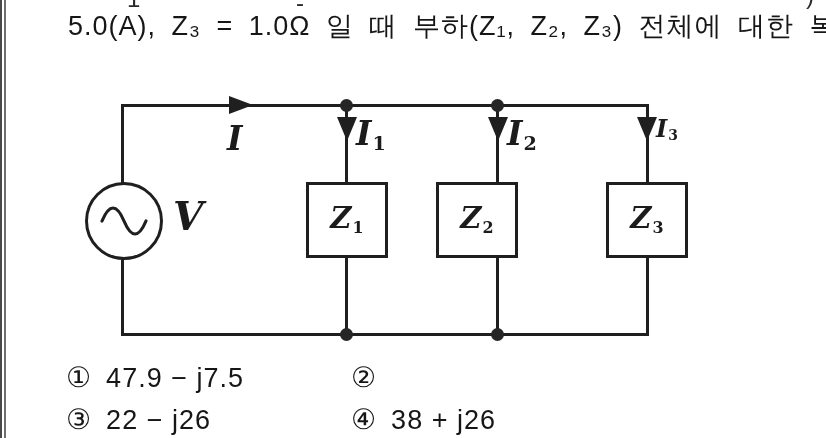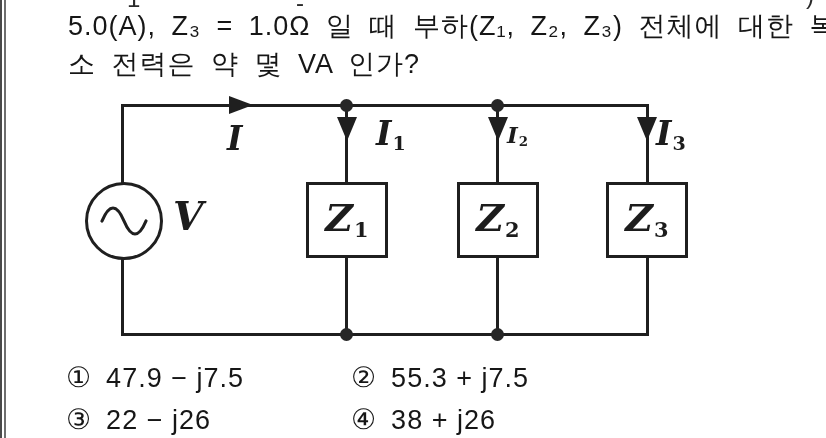--- a/index.html
+++ b/index.html
@@ -71,25 +71,25 @@
     white-space: nowrap;
   }
   .clabel .sub {
     font-size: 0.58em;
     font-style: normal;
     font-family: "DejaVu Serif", serif;
     vertical-align: -0.25em;
     margin-left: 1px;
   }
   .lbl-I  { left: 227px; top: 122px; font-size: 33px; }
-  .lbl-I1 { left: 356px; top: 117px; font-size: 33px; margin-left: 20px; }
-  .lbl-I2 { left: 507px; top: 123px; font-size: 23px; }
-  .lbl-I3 { left: 656px; top: 117px; font-size: 33px; }
+  .lbl-I1 { left: 356px; top: 117px; font-size: 33px; }
+  .lbl-I2 { left: 507px; top: 117px; font-size: 33px; }
+  .lbl-I3 { left: 656px; top: 117px; font-size: 24px; }
   .lbl-V  { left: 173px; top: 197px; font-size: 39px; }
-  .zlabel { font-family: "DejaVu Serif", "Liberation Serif", serif; font-weight: bold; font-style: italic; font-size: 38px; color: #1c1c1c; line-height: 1; }
+  .zlabel { font-family: "DejaVu Serif", "Liberation Serif", serif; font-weight: bold; font-style: italic; font-size: 29px; color: #1c1c1c; line-height: 1; }
   .zlabel .sub { font-size: 0.55em; font-style: normal; vertical-align: -0.28em; margin-left: 1px; }
 
   
   .option {
     position: absolute;
     font-size: 27px;
     color: #161616;
     white-space: nowrap;
     display: flex; align-items: baseline; gap: 15px;
     letter-spacing: 1px;
@@ -106,21 +106,20 @@
 <div class="page">
 
   <div class="border-line outer"></div>
   <div class="border-line inner"></div>
 
   <span class="frag" style="left:127px; top:-13px;">1</span>
   <span class="frag" style="left:296px; top:-9px;">-</span>
   <span class="frag" style="left:806px; top:-16px;">)</span>
 
   <div class="q-line q-line1">5.0(A), Z₃ = 1.0Ω 일 때 부하(Z₁, Z₂, Z₃) 전체에 대한 복</div>
-  <div class="q-line q-line2">소 전력은 약 몇 VA 인가?</div>
 
   <div>
 
     <div class="wire" style="left:122px; top:104px; width:527px; height:3px;"></div>
 
     <div class="wire" style="left:121px; top:333px; width:528px; height:3px;"></div>
 
     <div class="wire" style="left:121px; top:104px; width:3px; height:80px;"></div>
     <div class="wire" style="left:121px; top:258px; width:3px; height:78px;"></div>
 
@@ -146,41 +145,40 @@
 
     <div class="src-circle">
       <svg width="54" height="36" viewBox="0 0 54 36">
         <path d="M5,18 Q 16,-8 27,18 Q 38,44 49,18" fill="none" stroke="#1f1f1f" stroke-width="3.2" stroke-linecap="round"></path>
       </svg>
     </div>
 
     <div class="zbox" style="left:306px;">
       <span class="zlabel"><span>Z</span><span class="sub">1</span></span>
     </div>
-    <div class="zbox" style="left:457px;align-items:center;">
+    <div class="zbox" style="left:436px;align-items:center;">
       <span class="zlabel"><span>Z</span><span class="sub">2</span></span>
     </div>
     <div class="zbox" style="left:606px;">
       <span class="zlabel"><span>Z</span><span class="sub">3</span></span>
     </div>
 
     <span class="clabel lbl-V">V</span>
     <span class="clabel lbl-I"><span>I</span><span class="sub"></span></span>
     <span class="clabel lbl-I1"><span>I</span><span class="sub">1</span></span>
     <span class="clabel lbl-I2"><span>I</span><span class="sub">2</span></span>
     <span class="clabel lbl-I3"><span>I</span><span class="sub">3</span></span>
   </div>
 
   <div class="option opt1">
     <span class="num">①</span>
     <span class="val">47.9 − j7.5</span>
   </div>
   <div class="option opt2">
     <span class="num">②</span>
-    <span class="val">55.3 + j7.5</span>
   </div>
   <div class="option opt3">
     <span class="num">③</span>
     <span class="val">22 − j26</span>
   </div>
   <div class="option opt4">
     <span class="num">④</span>
     <span class="val">38 + j26</span>
   </div>
 

